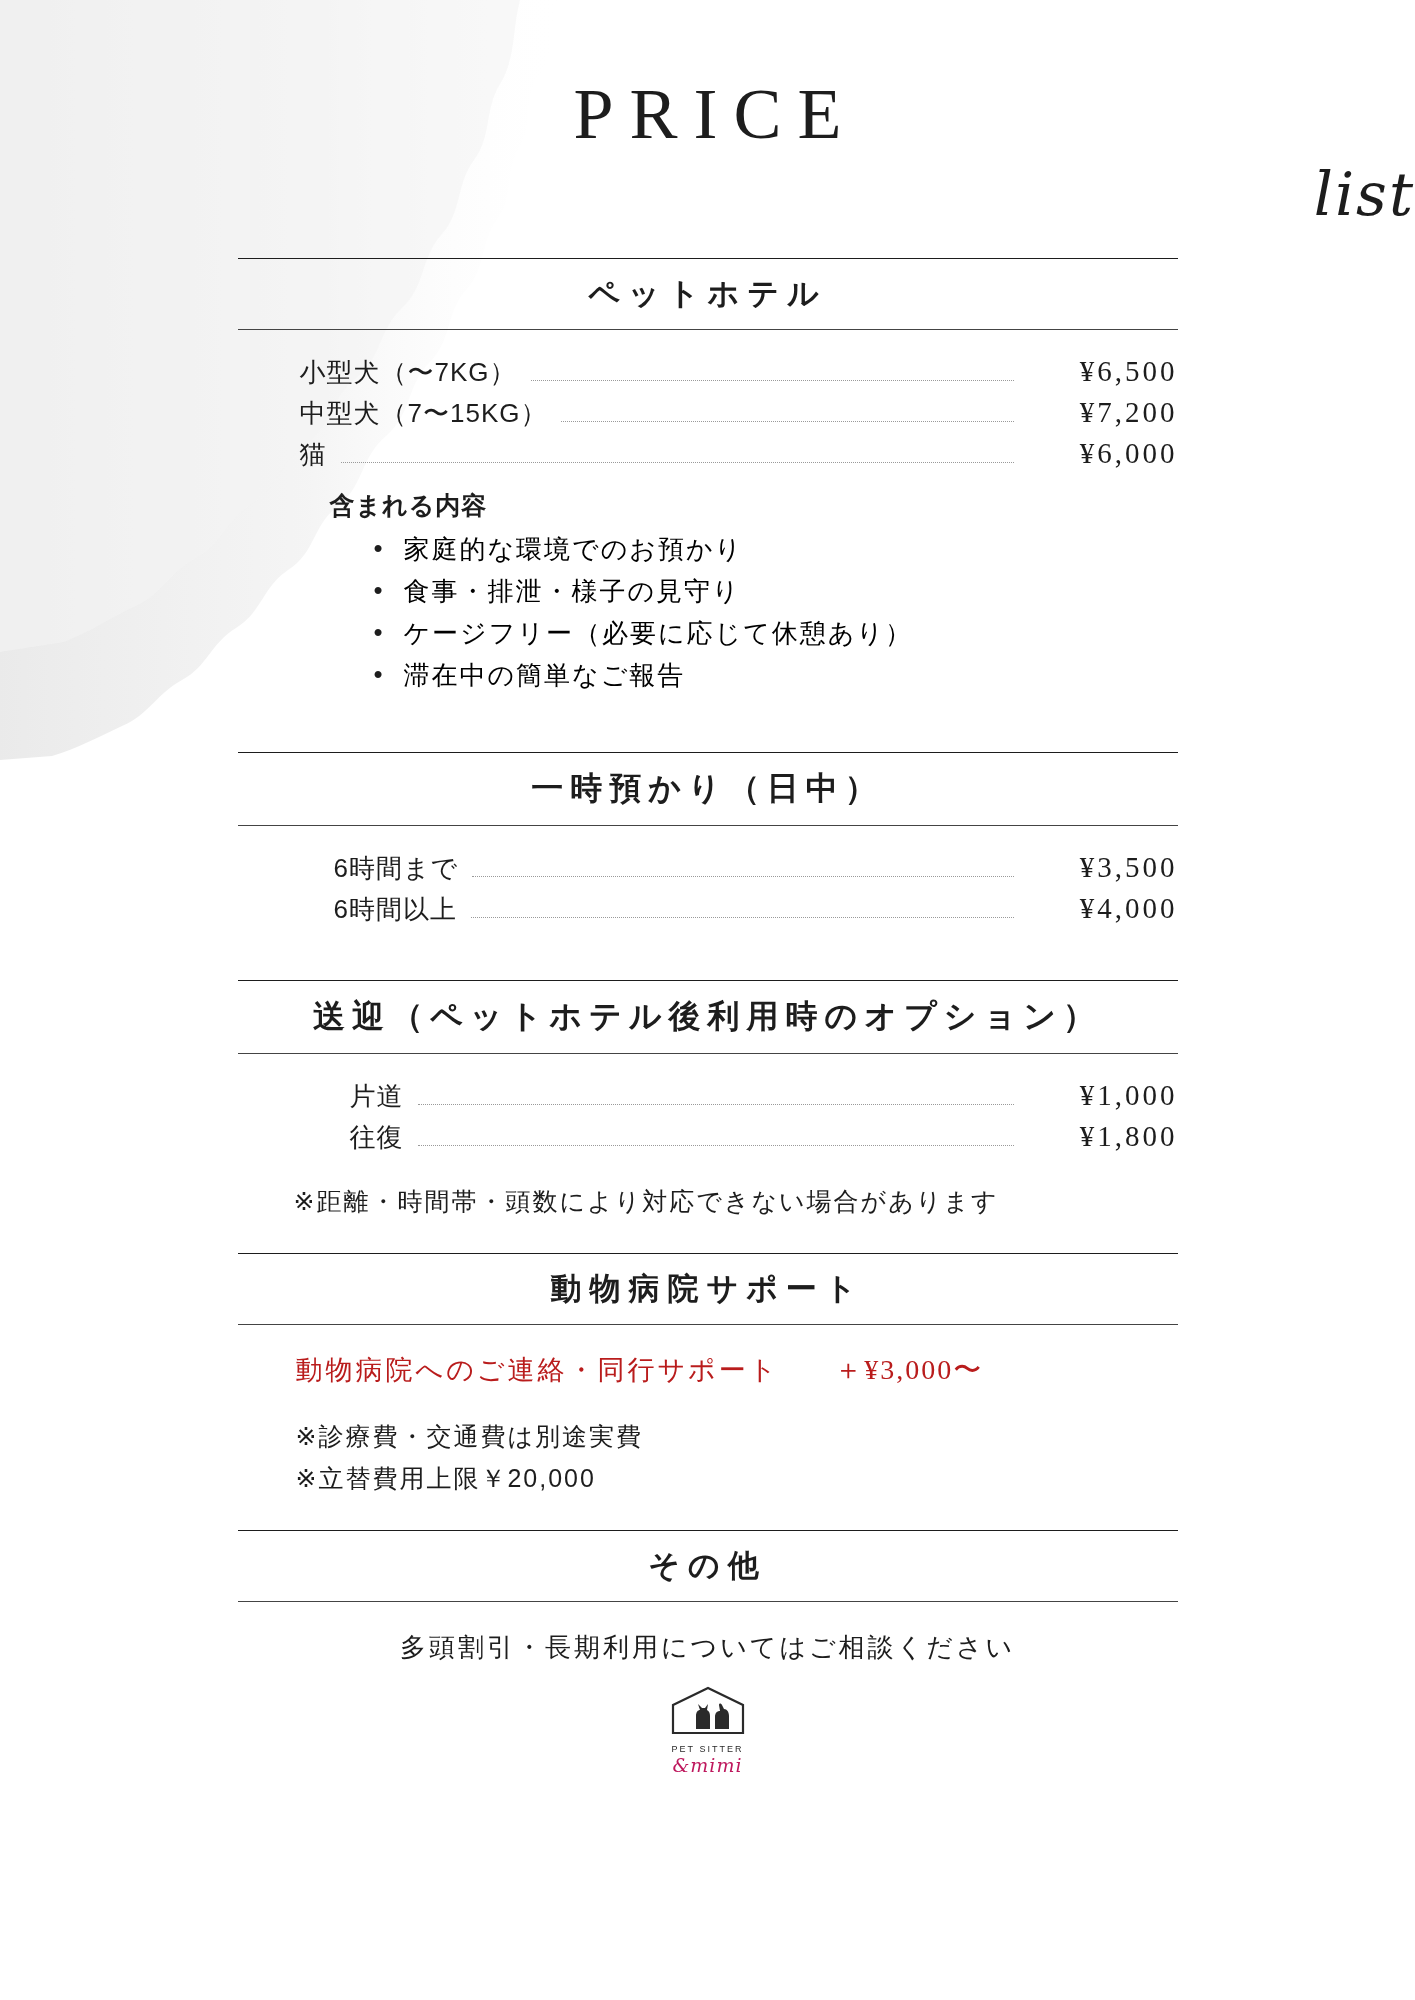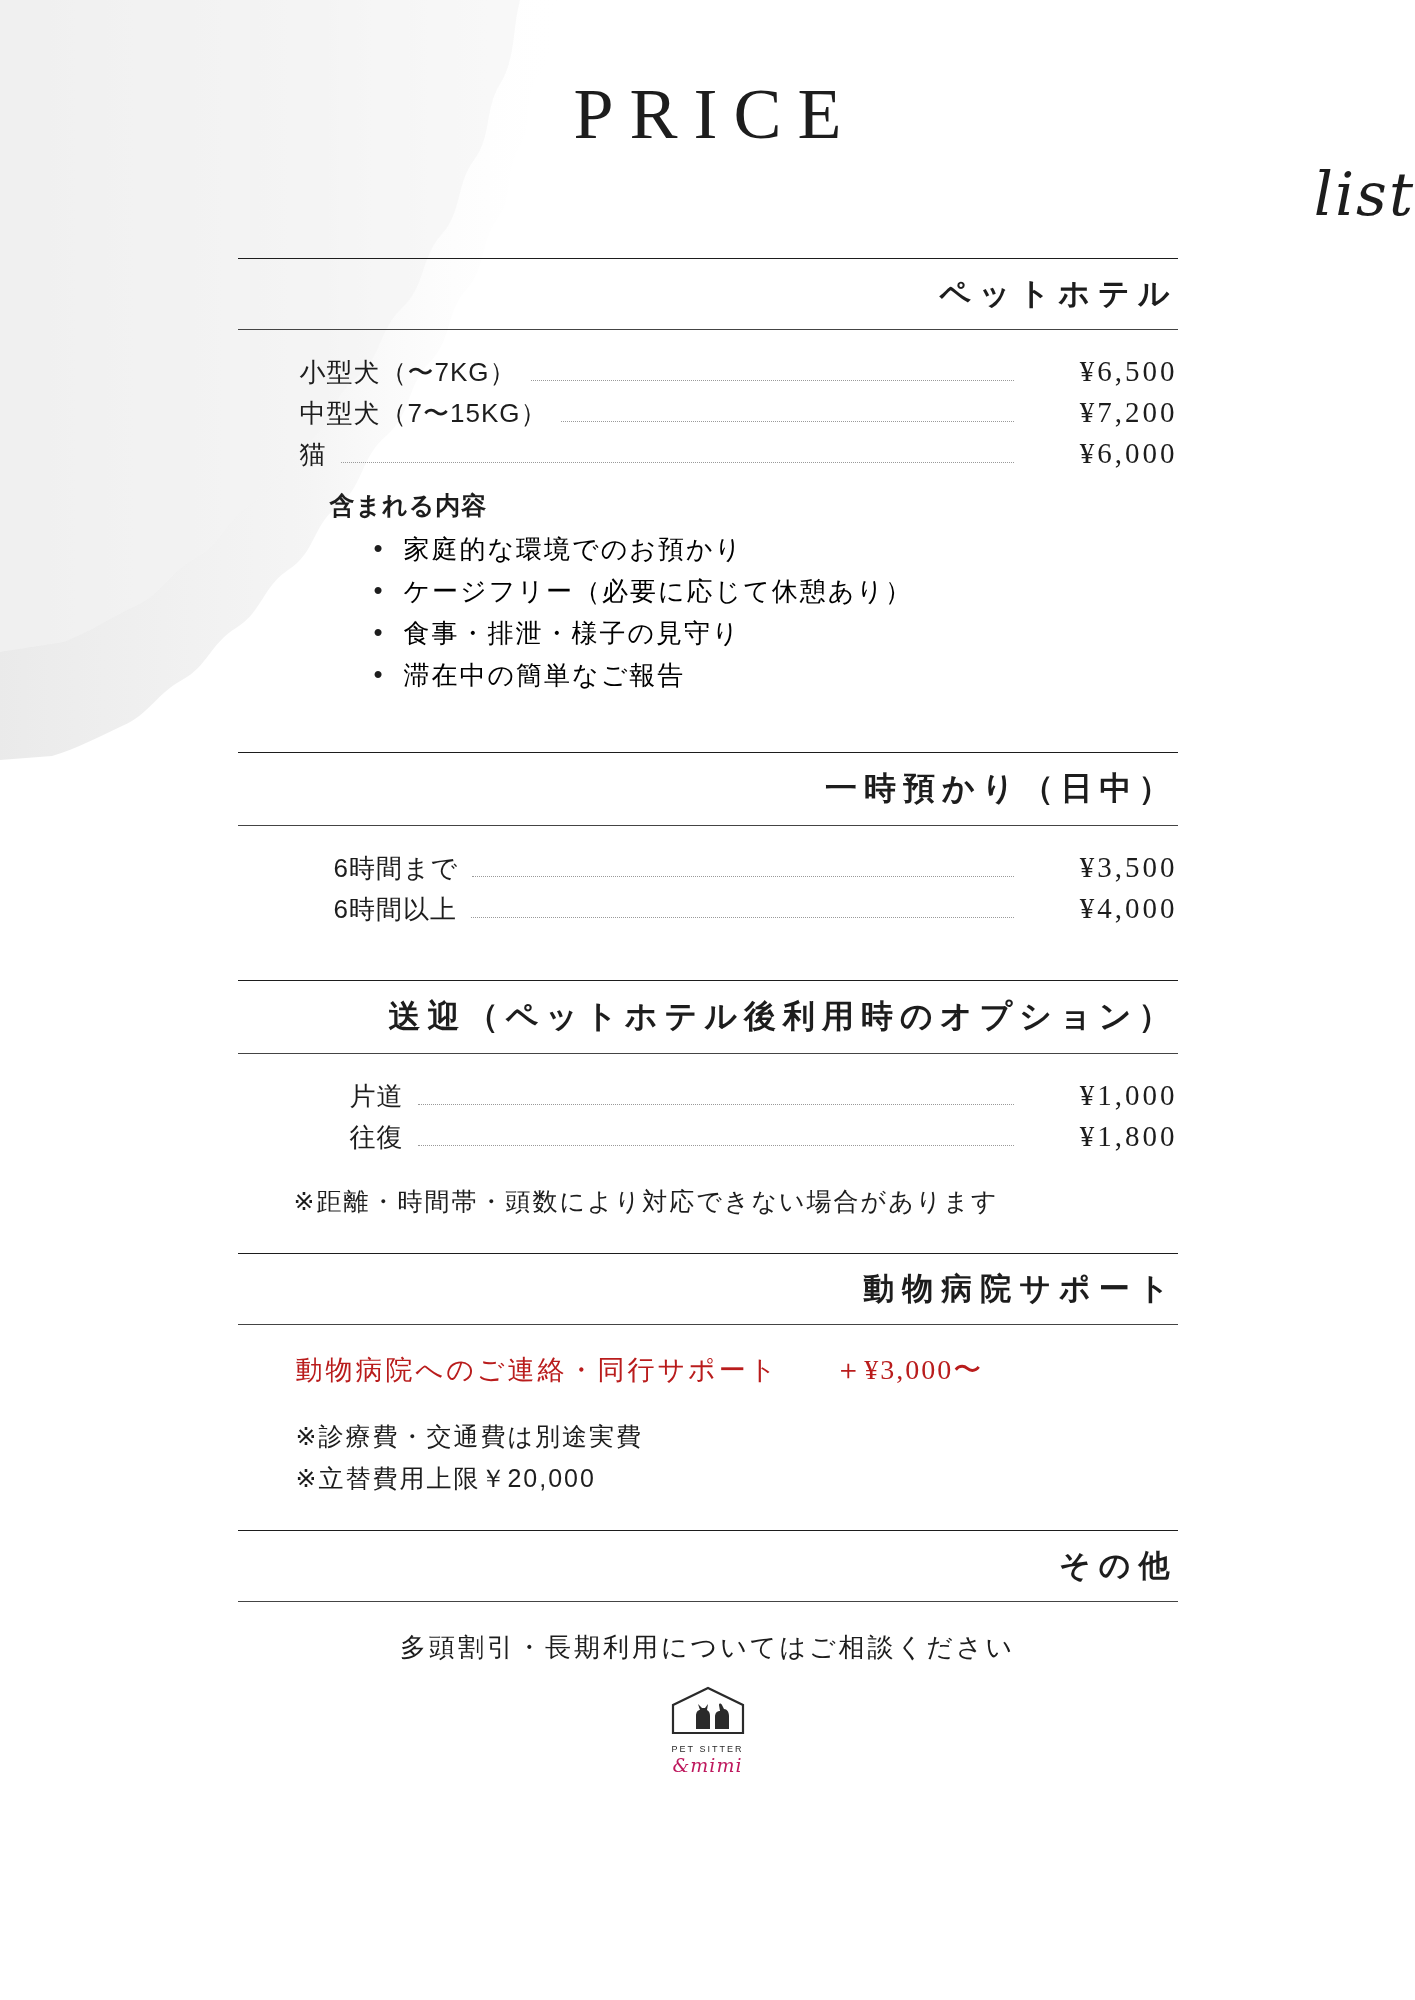--- a/index.html
+++ b/index.html
@@ -75,21 +75,21 @@
     height: 0;
   }
   .rule-thin {
     border: 0;
     border-top: 1px solid #444;
     margin: 0;
     height: 0;
   }
 
   .section-title {
-    text-align: right;
+    text-align: center;
     font-family: "Liberation Sans", "DejaVu Sans", sans-serif;
     font-weight: bold;
     font-size: 31px;
     letter-spacing: 8px;
     color: #1d1d1d;
     padding: 14px 0 14px 0;
   }
   .section-title.big {
     font-size: 32px;
     letter-spacing: 7px;
@@ -282,22 +282,22 @@
         <span class="label">猫</span>
         <span class="dots"></span>
         <span class="price">¥6,000</span>
       </div>
     </div>
 
     <div class="included">
       <div class="included-title">含まれる内容</div>
       <ul>
         <li>家庭的な環境でのお預かり</li>
+        <li>食事・排泄・様子の見守り</li>
         <li>ケージフリー（必要に応じて休憩あり）</li>
-        <li>食事・排泄・様子の見守り</li>
         <li>滞在中の簡単なご報告</li>
       </ul>
     </div>
 
     <div class="block-gap-lg"></div>
 
     <hr class="rule">
     <div class="section-title big">一時預かり（日中）</div>
     <hr class="rule-thin">
 

